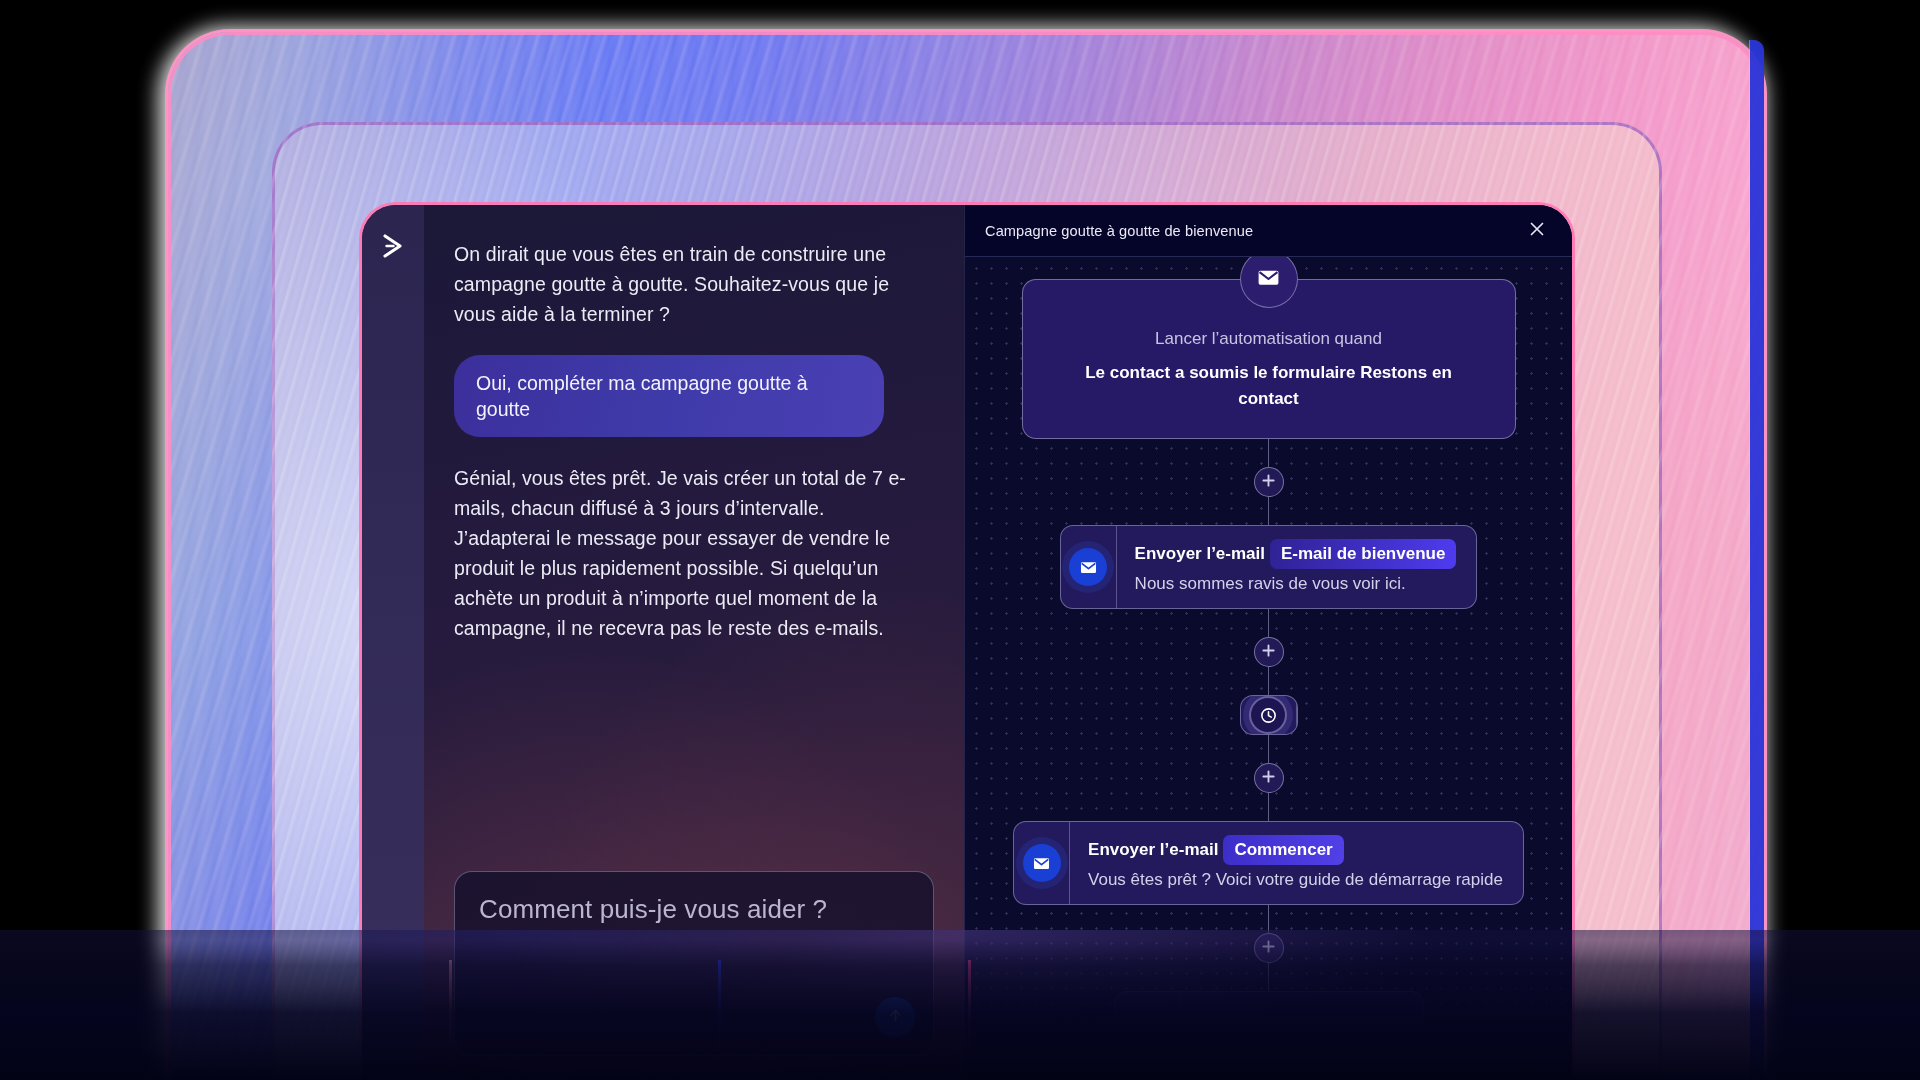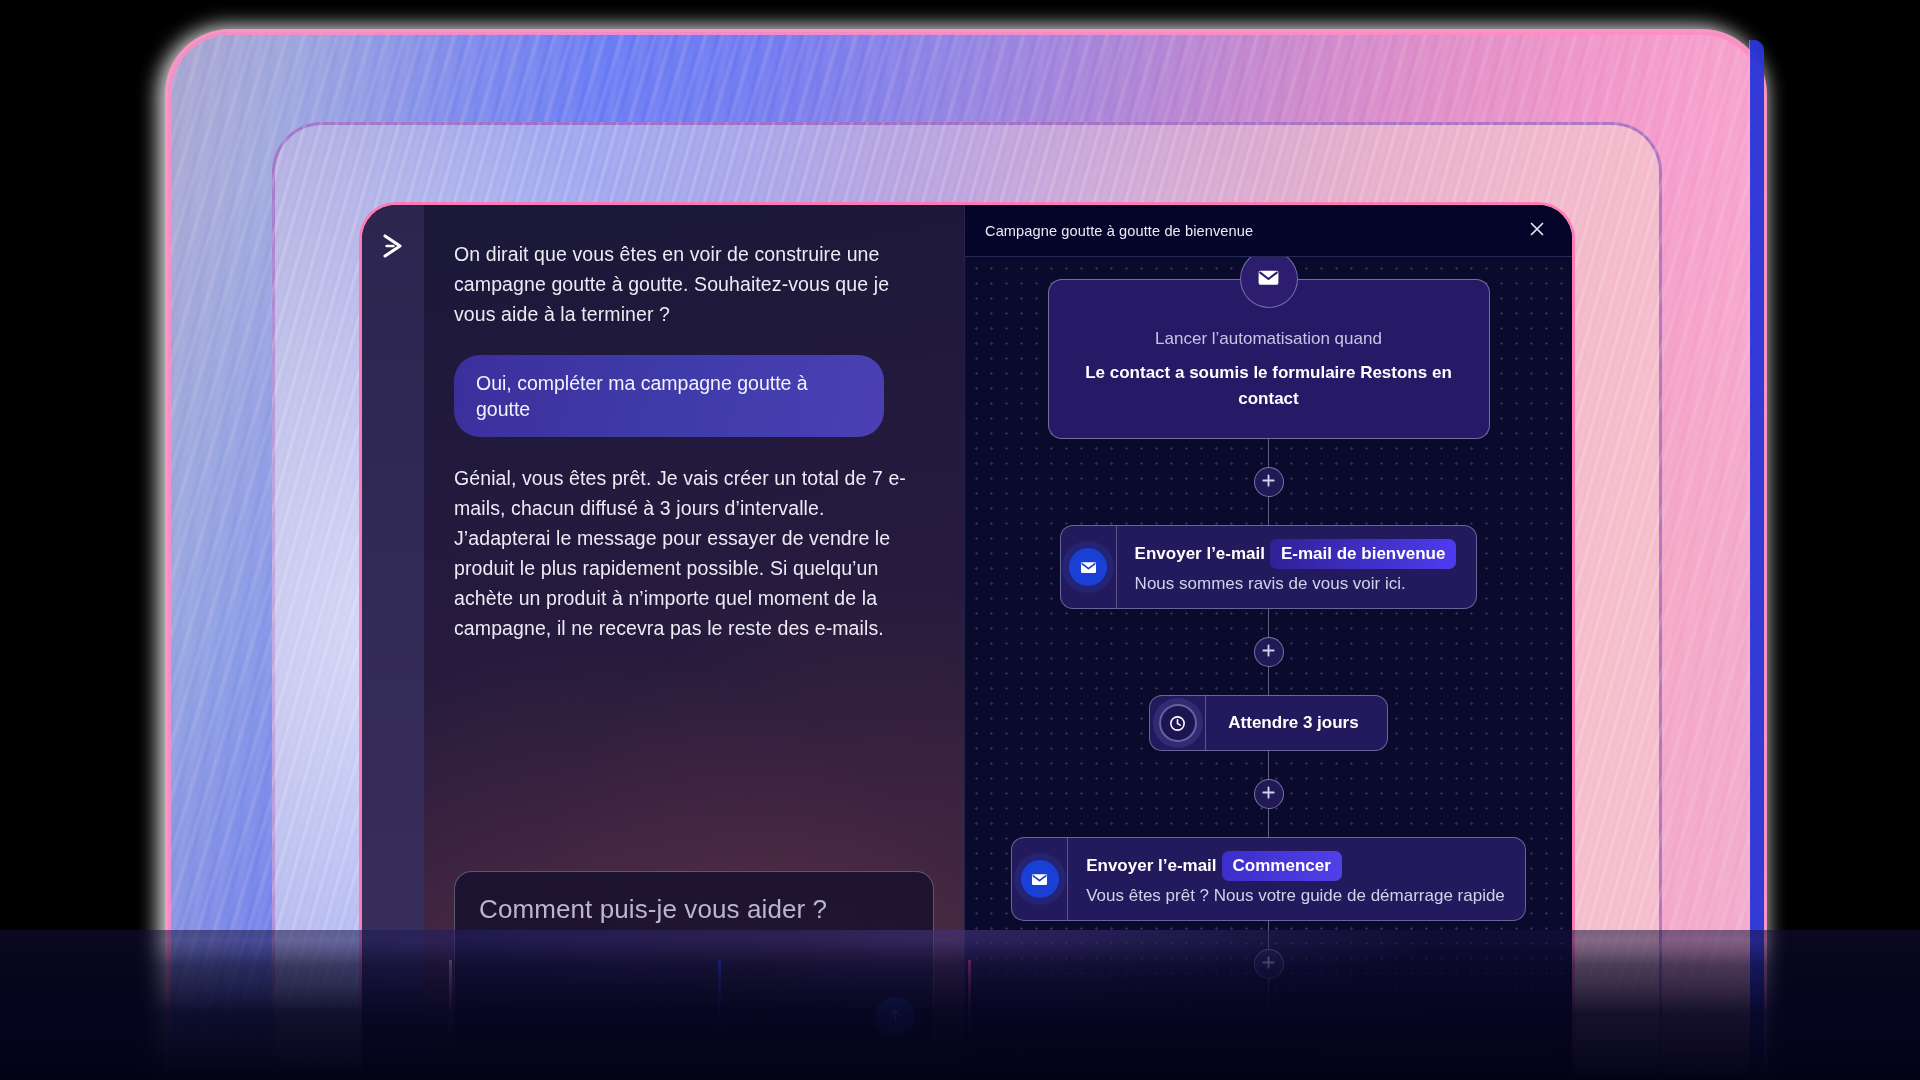--- a/index.html
+++ b/index.html
@@ -285,21 +285,21 @@
     align-items: center;
   }
 
   
   .conn {
     width: 1.5px;
     background: rgba(168,168,205,.55);
   }
   .conn-a { height: 28px; }
 
-  .trigger-wrap { position: relative; width: 442px; }
+  .trigger-wrap { position: relative; width: 494px; }
   .trigger-icon {
     position: absolute;
     left: 50%;
     top: -29px;
     transform: translateX(-50%);
     width: 58px; height: 58px;
     border-radius: 50%;
     background: #2c1d6e;
     border: 1.5px solid rgba(180,178,215,.55);
     display: flex; align-items: center; justify-content: center;
@@ -450,21 +450,21 @@
       <span>
         <svg class="logo-mark" viewBox="0 0 34 34" fill="none" aria-hidden="true">
           <path d="M9 7 L24 17 L9 27" stroke="#ffffff" stroke-width="3.1" stroke-linecap="round" stroke-linejoin="round"></path>
           <path d="M10.5 17 L17.5 17" stroke="#ffffff" stroke-width="2.4" stroke-linecap="round"></path>
         </svg>
       </span>
     </div>
 
     <div class="chat-col">
 
-      <div class="msg-assistant">On dirait que vous êtes en voir de construire une campagne goutte à goutte. Souhaitez-vous que je vous aide à la terminer ?</div>
+      <div class="msg-assistant">On dirait que vous êtes en train de construire une campagne goutte à goutte. Souhaitez-vous que je vous aide à la terminer ?</div>
 
       <div class="msg-gap"></div>
 
       <div class="msg-user-row">
         <div class="msg-user">Oui, compléter ma campagne goutte à goutte</div>
       </div>
 
       <div class="msg-gap"></div>
 
       <div class="msg-assistant">Génial, vous êtes prêt. Je vais créer un total de 7 e-mails, chacun diffusé à 3 jours d’intervalle. J’adapterai le message pour essayer de vendre le produit le plus rapidement possible. Si quelqu’un achète un produit à n’importe quel moment de la campagne, il ne recevra pas le reste des e-mails.</div>
@@ -557,23 +557,20 @@
 
           <div class="node-card">
             <div class="node-icon-cell">
               <div class="icon-circle-purple">
                 <svg width="19" height="19" viewBox="0 0 24 24" fill="none" aria-hidden="true">
                   <circle cx="12" cy="12" r="8.4" stroke="#ffffff" stroke-width="2"></circle>
                   <path d="M12 7.3 V12.2 L15.4 14.1" stroke="#ffffff" stroke-width="2" stroke-linecap="round" stroke-linejoin="round"></path>
                 </svg>
               </div>
             </div>
-            <div class="node-body wait-body">
-              <span class="node-title">Attendre 3 jours</span>
-            </div>
           </div>
 
           <div class="conn conn-a"></div>
           <div class="plus-node">
             <span>
               <svg width="15" height="15" viewBox="0 0 16 16" fill="none" aria-hidden="true">
                 <path d="M8 2.5 V13.5 M2.5 8 H13.5" stroke="#d2d0e8" stroke-width="2" stroke-linecap="round"></path>
               </svg>
             </span>
           </div>
@@ -586,21 +583,21 @@
                   <rect x="2.5" y="5.5" width="19" height="13.5" rx="1.6" fill="#ffffff"></rect>
                   <path d="M3.4 6.8 L12 13.4 L20.6 6.8" stroke="#1a3fd4" stroke-width="2.2" stroke-linejoin="round" fill="none"></path>
                 </svg>
               </div>
             </div>
             <div class="node-body">
               <div class="node-row1">
                 <span class="node-title">Envoyer l’e-mail</span>
                 <span class="badge badge-solid">Commencer</span>
               </div>
-              <div class="node-sub">Vous êtes prêt ? Nous votre guide de démarrage rapide</div>
+              <div class="node-sub">Vous êtes prêt ? Voici votre guide de démarrage rapide</div>
             </div>
           </div>
 
           <div class="conn conn-a"></div>
           <div class="plus-node">
             <span>
               <svg width="15" height="15" viewBox="0 0 16 16" fill="none" aria-hidden="true">
                 <path d="M8 2.5 V13.5 M2.5 8 H13.5" stroke="#d2d0e8" stroke-width="2" stroke-linecap="round"></path>
               </svg>
             </span>

